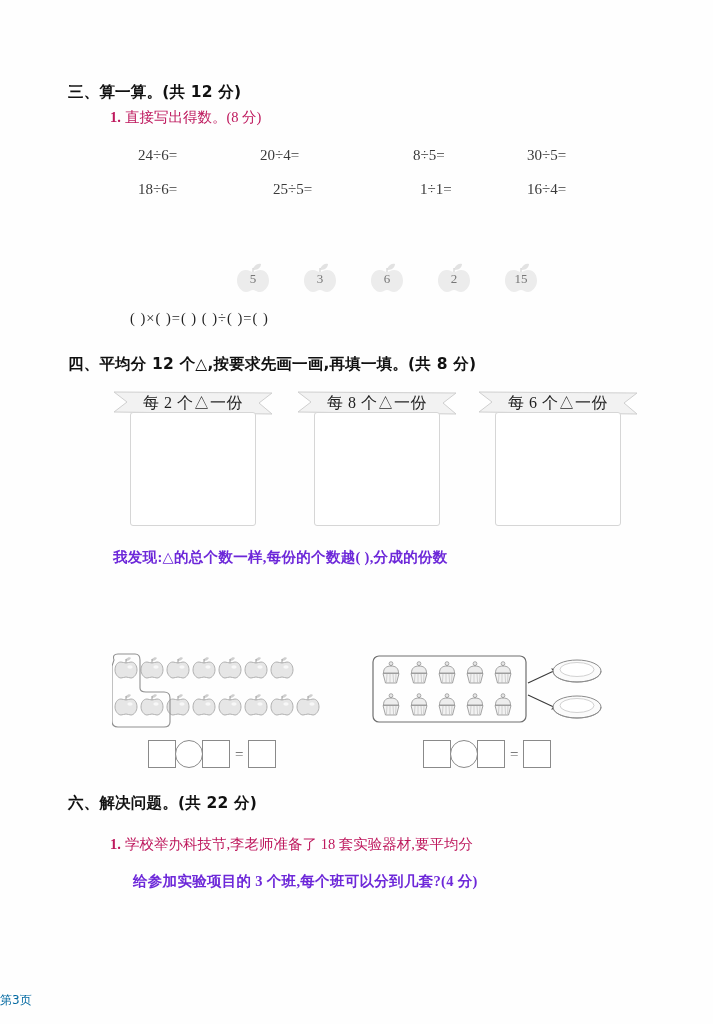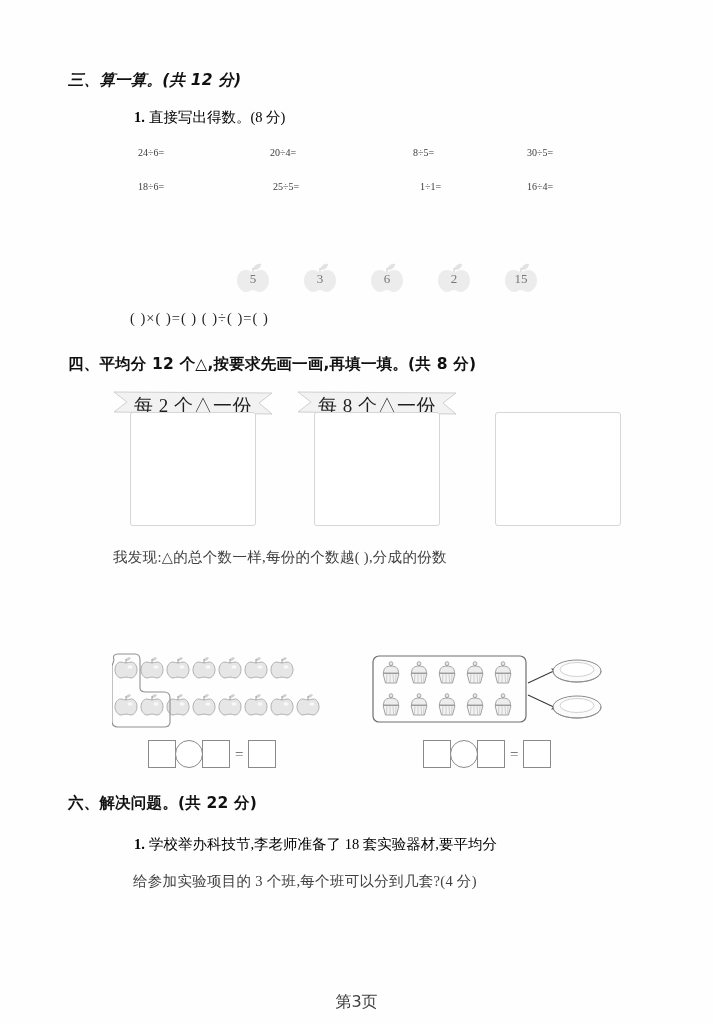--- a/index.html
+++ b/index.html
@@ -32,40 +32,40 @@
     letter-spacing: 0.2px;
     color: #111;
     white-space: nowrap;
   }
 
   
   .sub-item {
     position: absolute;
     font-size: 14.5px;
     white-space: nowrap;
-    color: #000000;
-    margin-left: 24px;
+    color: #be185d;
   }
   .sub-num {
     font-weight: bold;
     font-family: "Liberation Serif", serif;
     margin-right: 4px;
   }
   .body-text {
     position: absolute;
     font-size: 14.5px;
     white-space: nowrap;
-    color: #404040;
+    color: #6d28d9;
     letter-spacing: 0.3px;
+    font-weight: bold;
   }
 
   
   .eq {
     position: absolute;
-    font-size: 10px;
+    font-size: 15px;
     color: #3a3a3a;
     white-space: nowrap;
     font-family: "Liberation Serif", serif;
   }
 
   
   .apple-token {
     position: absolute;
     width: 38px;
     height: 32px;
@@ -96,21 +96,21 @@
     position: relative;
     width: 160px;
     height: 24px;
   }
   .banner svg { position: absolute; left: 0; top: 0; }
   .banner .blabel {
     position: absolute;
     left: 0; top: 3px;
     width: 160px;
     text-align: center;
-    font-size: 19px;
+    font-size: 16px;
     color: #1f1f1f;
     letter-spacing: 0.5px;
     font-family: "Liberation Serif", serif;
   }
   .draw-box {
     position: absolute;
     width: 124px;
     height: 112px;
     border: 1.5px solid #d6d6d6;
     border-radius: 3px;
@@ -148,39 +148,38 @@
     vertical-align: middle;
     margin: 0 5px;
   }
 
   
   .footer {
     position: absolute;
     left: 0;
     top: 992px;
     width: 713px;
-    text-align: center;
-    font-size: 16px;
-    color: #404040;
+    font-size: 12px;
+    color: #0369a1;
     font-family: "DejaVu Sans", "Liberation Sans", sans-serif;
   }
 </style>
 </head>
 <body>
 
 <div class="page">
 
-  <div class="sec-head" style="left:68px; top:70px;font-style:italic;">三、算一算。(共 12 分)</div>
+  <div class="sec-head" style="left:68px; top:82px;">三、算一算。(共 12 分)</div>
 
   <div class="sub-item" style="left:110px; top:108px;">
     <span class="sub-num">1.</span><span>直接写出得数。(8 分)</span>
   </div>
 
   <div class="eq" style="left:138px; top:147px;">24÷6=</div>
-  <div class="eq" style="left:270px; top:147px;text-align:center;">20÷4=</div>
+  <div class="eq" style="left:260px; top:147px;text-align:center;">20÷4=</div>
   <div class="eq" style="left:413px; top:147px;">8÷5=</div>
   <div class="eq" style="left:527px; top:147px;">30÷5=</div>
 
   <div class="eq" style="left:138px; top:181px;">18÷6=</div>
   <div class="eq" style="left:273px; top:181px;">25÷5=</div>
   <div class="eq" style="left:420px; top:181px;">1÷1=</div>
   <div class="eq" style="left:527px; top:181px;">16÷4=</div>
 
 
   <div class="apple-token" style="left:234px; top:262px;">
@@ -241,20 +240,28 @@
   <div class="banner-wrap" style="left:297px; top:390px;">
     <div class="banner">
       <svg width="160" height="26" viewBox="0 0 160 26">
         <path d="M1 2 L14 12 L1 22 L159 24 L146 13 L159 3 Z" fill="#f2f2f2" stroke="#cfcfcf" stroke-width="1"></path>
       </svg>
       <div class="blabel">每 8 个△一份</div>
     </div>
   </div>
   <div class="draw-box" style="left:314px; top:412px;"></div>
 
+  <div class="banner-wrap" style="left:478px; top:390px;">
+    <div class="banner">
+      <svg width="160" height="26" viewBox="0 0 160 26">
+        <path d="M1 2 L14 12 L1 22 L159 24 L146 13 L159 3 Z" fill="#f2f2f2" stroke="#cfcfcf" stroke-width="1"></path>
+      </svg>
+      <div class="blabel">每 6 个△一份</div>
+    </div>
+  </div>
   <div class="draw-box" style="left:495px; top:412px;"></div>
 
   <div class="body-text" style="left:113px; top:548px;">我发现:△的总个数一样,每份的个数越(        ),分成的份数</div>
 
 
   <div class="pic" style="left:112px; top:652px;">
     <svg width="215" height="78" viewBox="0 0 215 78">
       <defs>
         <g id="ap">
           <path d="M11 2 C13 0 15 0 16 1 C15 3 13 4 11 4 Z" fill="#cfcfcf"></path>

